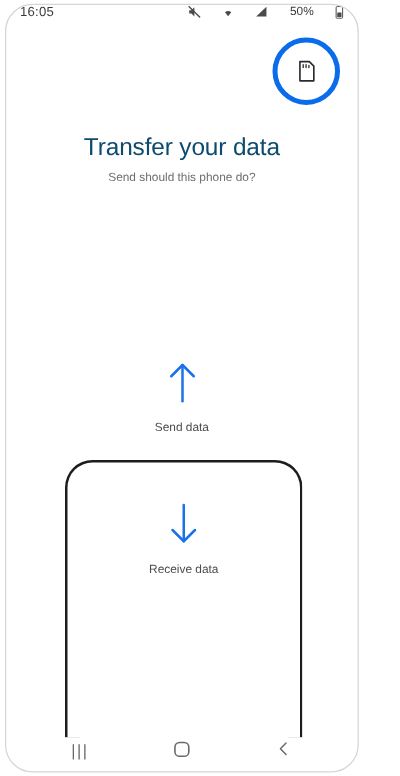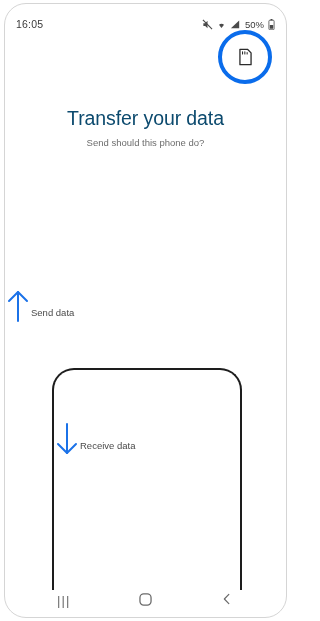--- a/index.html
+++ b/index.html
@@ -30,34 +30,34 @@
   }
 
   
   #status-bar {
     position: absolute;
     left: 0;
     top: 0;
     width: 100%;
     height: 26px;
     display: flex;
-    align-items: flex-end;
+    align-items: flex-start;
     justify-content: space-between;
     padding: 0 11px;
     box-sizing: border-box;
   }
   #status-time {
     font-size: 10.5px;
     color: #3a3a3a;
     letter-spacing: 0.2px;
   }
   #status-icons {
     display: flex;
     align-items: center;
-    gap: 3px;
+    gap: 16px;
   }
   #status-icons .sicon {
     display: inline-flex;
     align-items: center;
     color: #4a4a4a;
   }
   #battery-text {
     font-size: 9.5px;
     color: #3a3a3a;
     margin-left: 1px;
@@ -112,21 +112,21 @@
     color: #6d6d6d;
   }
 
   
   #send-data-option {
     position: absolute;
     left: 0;
     top: 285px;
     width: 100%;
     display: flex;
-    flex-direction: row;
+    flex-direction: column;
     align-items: center;
     cursor: pointer;
   }
   #send-data-option .opt-label {
     margin-top: 9px;
     font-size: 9.5px;
     color: #4a4a4a;
   }
 
   
@@ -139,24 +139,24 @@
     box-sizing: border-box;
     border: 2px solid #1d1d1d;
     border-bottom: none;
     border-radius: 22px 22px 0 0;
     background: #ffffff;
     cursor: pointer;
   }
   #receive-data-option {
     position: absolute;
     left: 0;
-    top: 52px;
-    width: 100%;
-    display: flex;
-    flex-direction: row;
+    top: 32px;
+    width: 100%;
+    display: flex;
+    flex-direction: column;
     align-items: center;
   }
   #receive-data-option .opt-label {
     margin-top: 9px;
     font-size: 9.5px;
     color: #4a4a4a;
   }
 
   
   #nav-bar {

